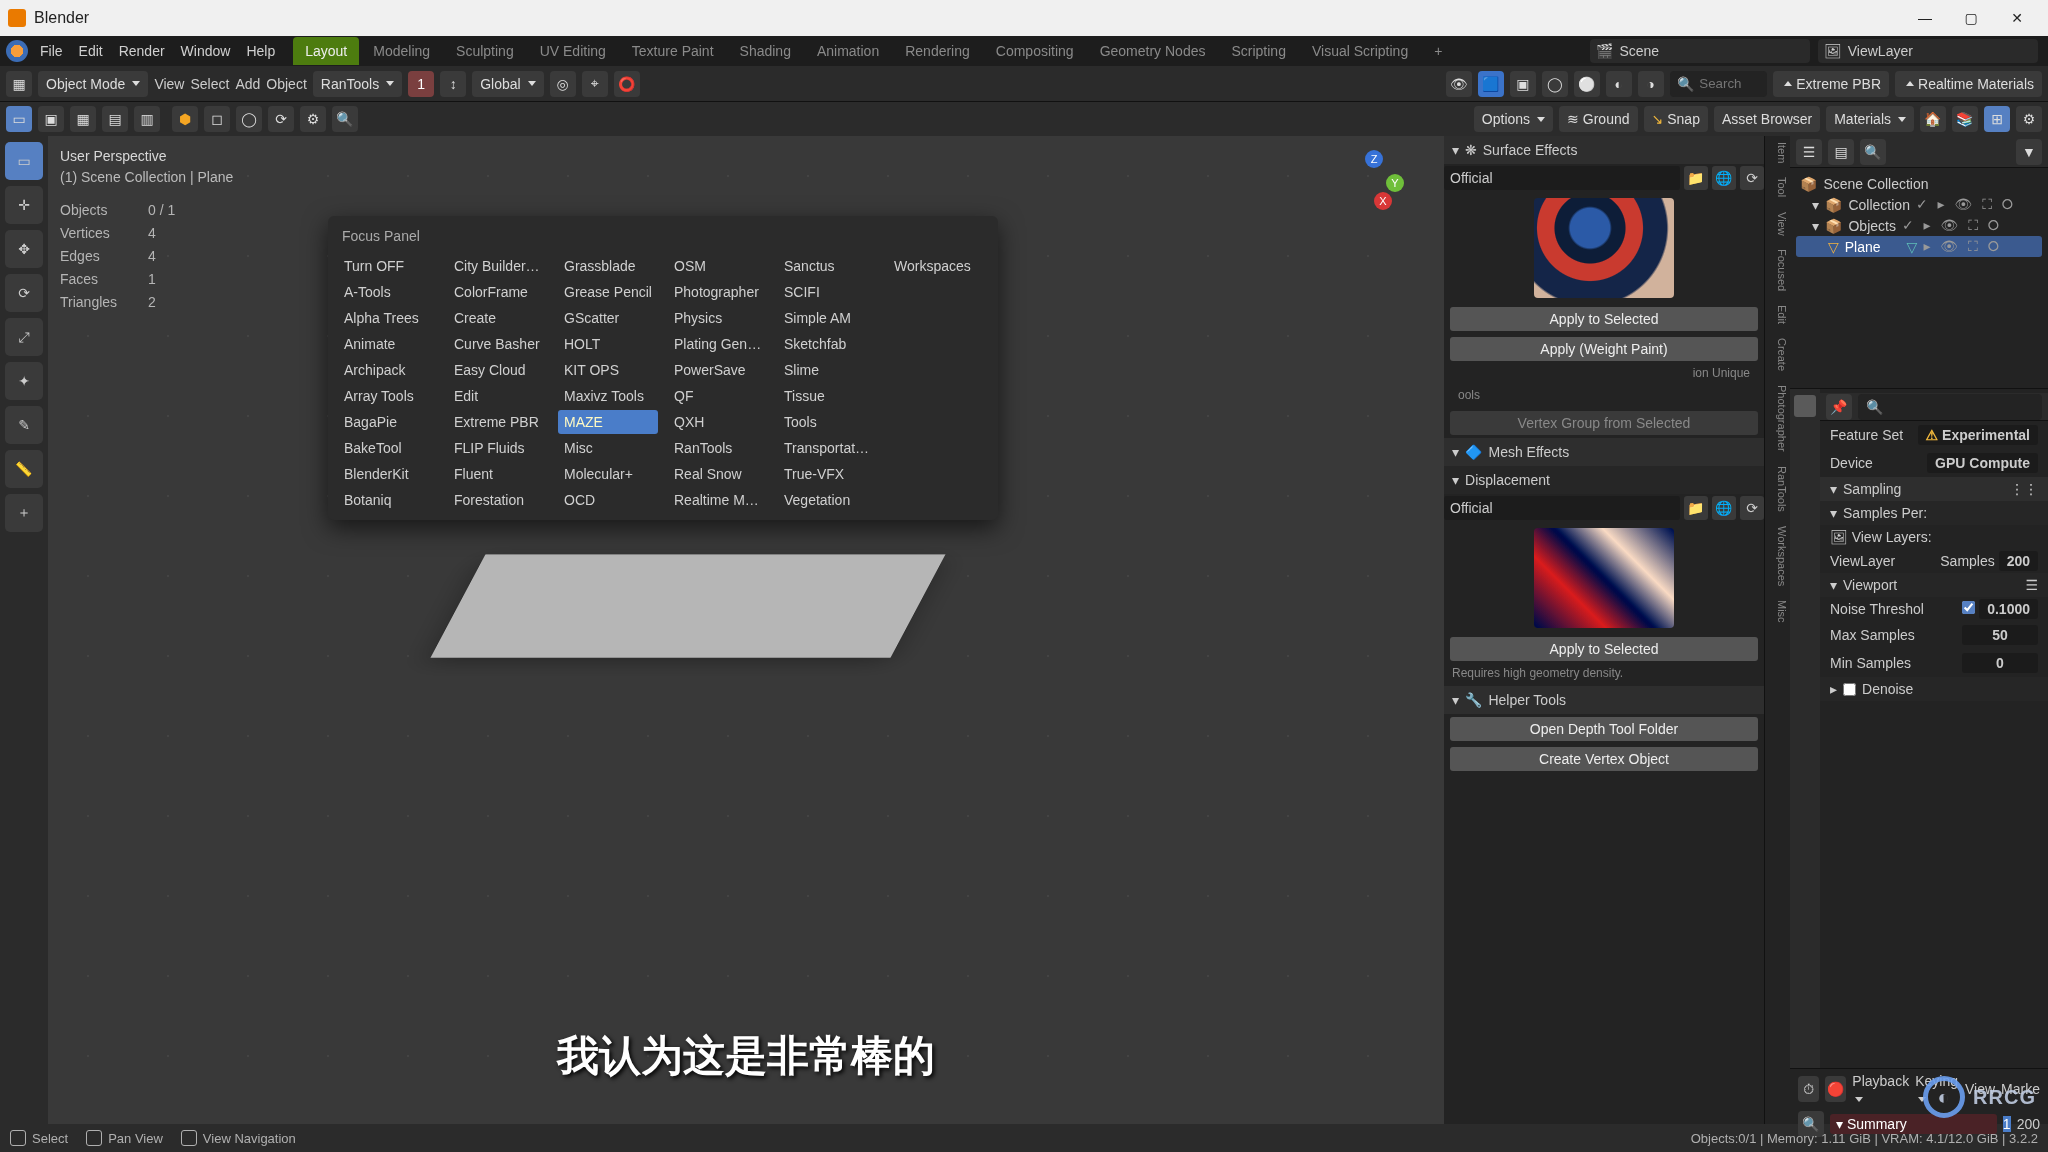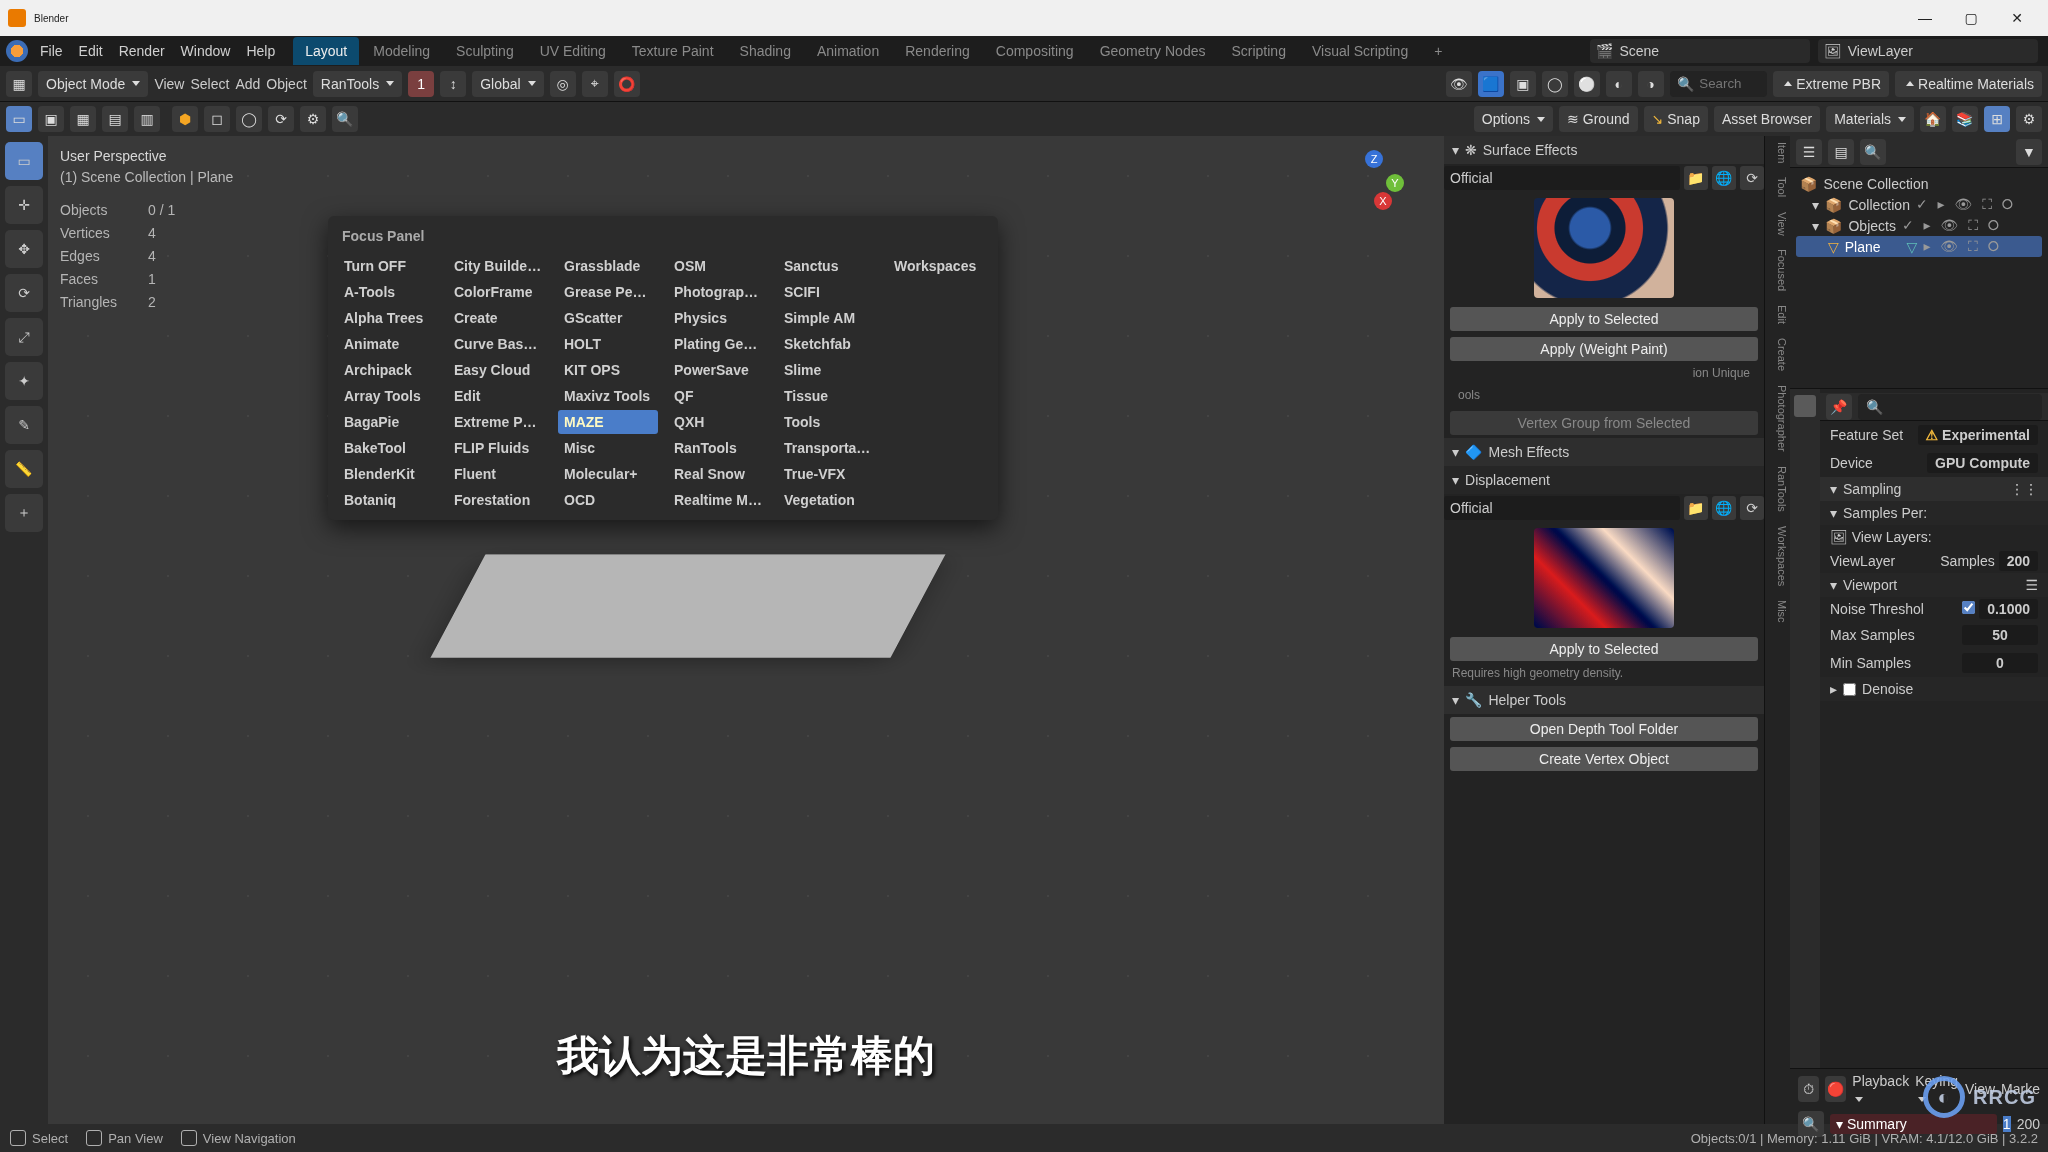--- a/index.html
+++ b/index.html
@@ -1,30 +1,30 @@
 <!DOCTYPE html>
 <html><head>
 <meta charset="utf-8">
 <style>
   * { margin: 0; padding: 0; box-sizing: border-box; font-family: "Segoe UI", Arial, sans-serif; }
   html, body { width: 2048px; height: 1152px; background: #1a1a1a; color: #ccc; font-size: 14px; overflow: hidden; }
 
   
   .titlebar { height: 36px; background: #f0f0f0; display: flex; align-items: center; padding: 0 8px; color: #222; }
   .titlebar .icon { width: 18px; height: 18px; background: #ea7a00; border-radius: 3px; margin-right: 8px; }
-  .titlebar .title { flex: 1; font-size: 10px; }
+  .titlebar .title { flex: 1; font-size: 16px; }
   .window-btn { width: 46px; height: 36px; display: flex; align-items: center; justify-content: center; }
 
   
   .menubar { height: 30px; background: #1d1d1d; display: flex; align-items: center; padding: 0 6px; }
   .menubar .blender-icon { width: 22px; height: 22px; background: radial-gradient(circle,#f79d3a 40%,#3b6cb5 41%); border-radius: 50%; margin-right:4px;}
   .menubar .menuitem { padding: 4px 8px; color: #d0d0d0; cursor: pointer; }
   .workspace-tabs { display: flex; gap: 2px; margin-left: 10px; }
   .workspace-tabs .ws { padding: 6px 12px; color: #8a8a8a; border-radius: 4px 4px 0 0; cursor: pointer; }
-  .workspace-tabs .ws.active { background: #0c4a6e; color: #eee; }
+  .workspace-tabs .ws.active { background: #4d7c0f; color: #eee; }
   .menubar .gap { flex: 1; }
   .scenebox { background: #2a2a2a; height: 24px; padding: 2px 6px; display: flex; align-items: center; border-radius: 4px; margin: 0 4px; gap:6px;}
   .scenebox.long { width: 220px; }
 
   
   .headerbar { height: 36px; background: #2b2b2b; display: flex; align-items: center; padding: 0 6px; gap: 6px; border-bottom: 1px solid #111;}
   .hb-btn { height: 26px; padding: 0 8px; background: #3a3a3a; color: #ddd; border-radius: 4px; display: inline-flex; align-items: center; gap: 4px; cursor: pointer; }
   .hb-btn.small { width: 26px; justify-content: center; padding:0; }
   .headerbar .spacer { flex: 1; }
   .hb-input { height: 26px; background: #232323; border-radius: 4px; padding: 0 8px; display: flex; align-items: center; gap:4px;}
@@ -42,21 +42,21 @@
 
   .viewport-col { flex: 1; position: relative; background: #393939; background-image: radial-gradient(#444 1px, transparent 1px); background-size: 80px 80px; }
   .overlay-info { position: absolute; top: 10px; left: 12px; color: #d8d8d8; line-height: 1.5; font-size: 14px; }
   .overlay-info .secondary { color: #bbb; }
   .stats { margin-top: 12px; display: grid; grid-template-columns: 80px 40px; gap: 2px 8px; color: #b5b5b5;}
 
   .axis-gizmo { position: absolute; right: 40px; top: 14px; width: 60px; height: 60px; }
   .axis-gizmo .ball { width:18px; height:18px; border-radius:50%; position:absolute; display:flex; align-items:center; justify-content:center; font-size:11px; color:#fff;}
   .ball.z{ background:#3772d8; top:0; left:21px;} .ball.y{ background:#6fbf3a; right:0; top:24px;} .ball.x{ background:#d83737; bottom:0; left:30px;}
 
-  .focus-panel { position: absolute; left: 280px; top: 80px; width: 670px; background: #2b2b2b; border-radius: 6px; box-shadow: 0 8px 24px rgba(0,0,0,0.6); padding: 8px 10px; font-weight: bold; }
+  .focus-panel { position: absolute; left: 280px; top: 80px; width: 670px; background: #2b2b2b; border-radius: 6px; box-shadow: 0 8px 24px rgba(0,0,0,0.6); padding: 8px 10px; }
   .focus-panel .fp-title { color: #aaa; padding: 4px 4px 10px; }
   .focus-panel .fp-grid { display: grid; grid-template-columns: repeat(6,1fr); gap: 2px 10px; }
   .fp-cell { padding: 4px 6px; color: #d0d0d0; border-radius: 3px; cursor:pointer; white-space:nowrap; overflow:hidden; text-overflow:ellipsis;}
   .fp-cell.hilite { background: #4a7dc9; color:#fef9c3; }
 
   .plane { position: absolute; left: 410px; top: 380px; width: 460px; height: 180px; background: #b6b6b6; transform: skewX(-28deg) rotateX(55deg); box-shadow: 0 10px 30px rgba(0,0,0,.3); }
 
   .subtitle-bottom { position:absolute; bottom:40px; left:50%; transform:translateX(-50%); text-align:center; }
   .subtitle-bottom .cn { font-size: 42px; font-weight:700; color:#fff; text-shadow:2px 2px 4px #000;}
   .subtitle-bottom .en { font-size: 34px; color:#fff; text-shadow:2px 2px 4px #000;}

